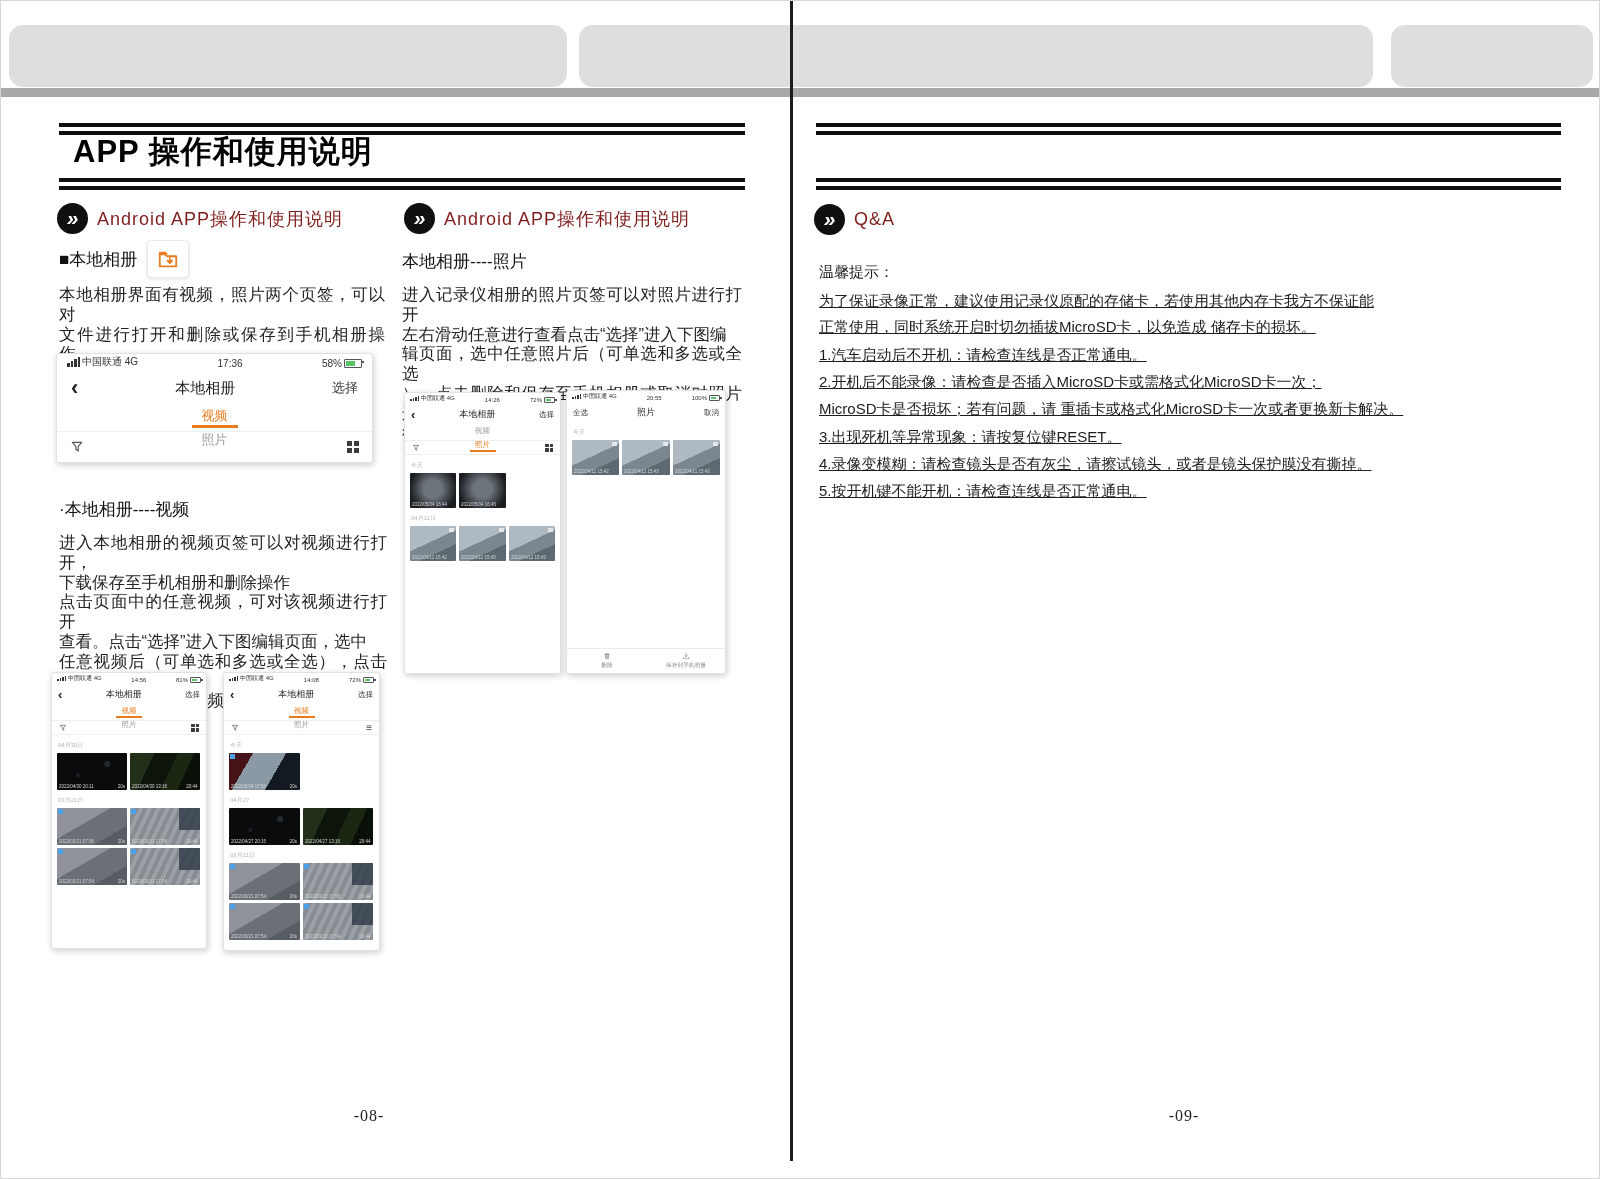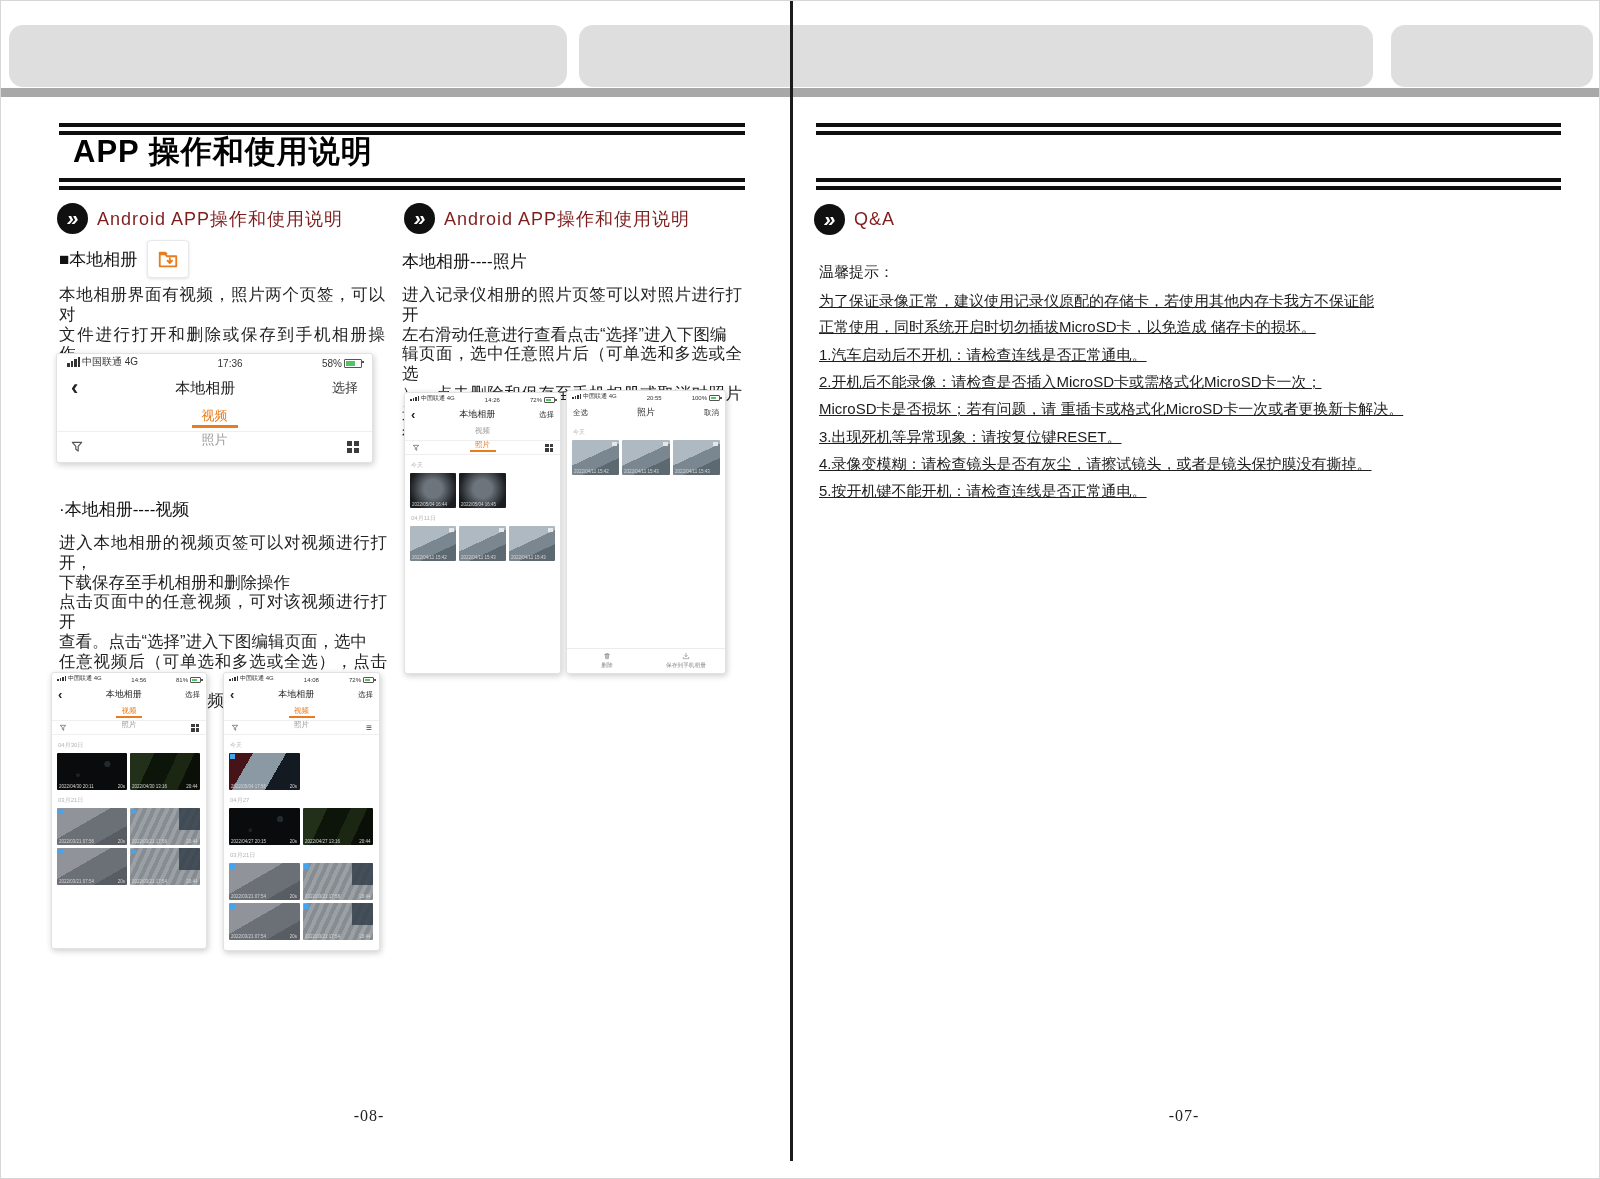--- a/index.html
+++ b/index.html
@@ -451,15 +451,15 @@
     </div>
   <div class="faq" style="left:818px;top:340px;">
       <div class="faq-line">1.汽车启动后不开机：请检查连线是否正常通电。</div>
       <div class="faq-line">2.开机后不能录像：请检查是否插入MicroSD卡或需格式化MicroSD卡一次；</div>
       <div class="faq-line">MicroSD卡是否损坏；若有问题，请 重插卡或格式化MicroSD卡一次或者更换新卡解决。</div>
       <div class="faq-line">3.出现死机等异常现象：请按复位键RESET。</div>
       <div class="faq-line">4.录像变模糊：请检查镜头是否有灰尘，请擦试镜头，或者是镜头保护膜没有撕掉。</div>
       <div class="faq-line">5.按开机键不能开机：请检查连线是否正常通电。</div>
     </div>
 
-  <div class="pageno" style="left:1148px;top:1106px;">-07-</div>
+  <div class="pageno" style="left:1148px;top:1106px;">-09-</div>
 
 </div>
 
 </body></html>

